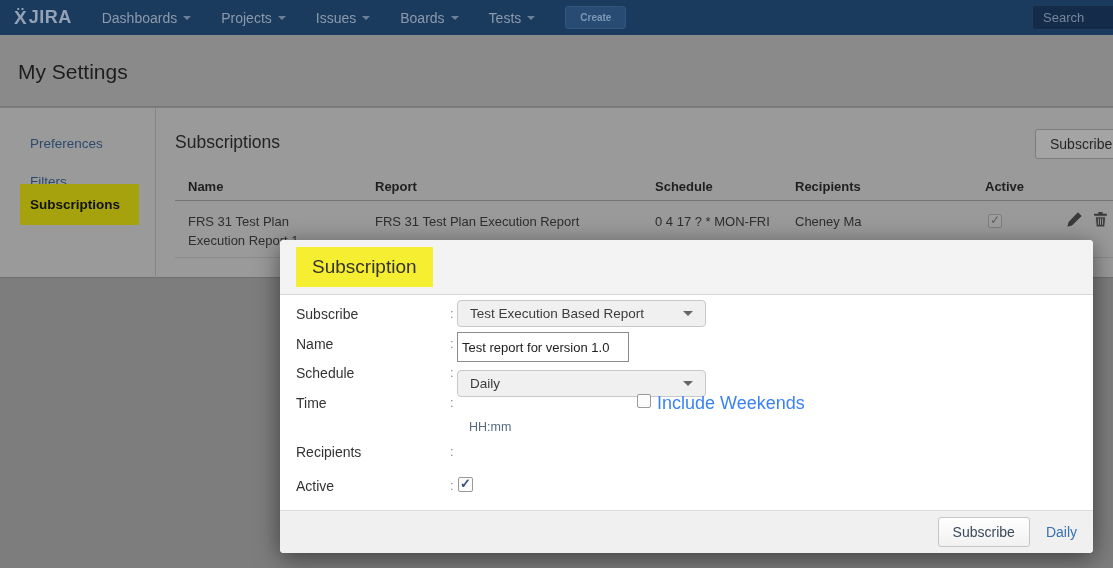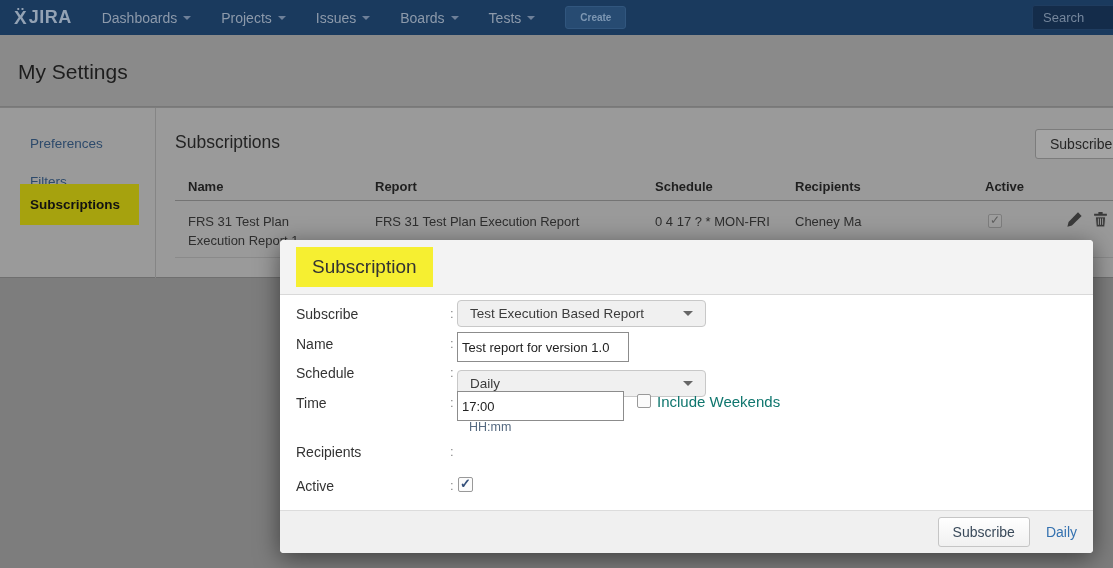--- a/index.html
+++ b/index.html
@@ -104,21 +104,21 @@
     font-family:"Liberation Sans", sans-serif;
   }
   .m-checkbox {
     position:absolute; width:14px; height:14px; border:1px solid #999; background:#fbfbfb;
     border-radius:2px; cursor:pointer;
   }
   .m-checkbox[data-checked="true"]::after {
     content:"✓"; position:absolute; left:1px; top:-2px; font-size:13px; color:#35507a; font-weight:bold;
   }
   .hint { position:absolute; left:178px; top:180px; font-size:12.5px; color:#566a80;margin-left:11px; }
-  .iw-label { position:absolute; left:377px; top:153px; font-size:15px; color:#0f766e; cursor:default; }
+  .iw-label { position:absolute; left:377px; top:153px; font-size:18px; color:#3b82f6; cursor:default; }
   .recipients-input {
     position:absolute; left:177px; top:197px; width:165px; height:30px;
     border:2px solid #5b9bd5; border-radius:3px; font-size:13.5px; color:#333;
     padding:0 8px; outline:none; font-family:"Liberation Sans", sans-serif;
   }
   .modal-footer {
     position:absolute; left:0; bottom:0; width:100%; height:43px;
     background:#f0f0f0; border-top:1px solid #dcdcdc;
     display:flex; align-items:center; justify-content:flex-end; gap:16px; padding-right:16px;
   }
@@ -216,21 +216,20 @@
 
   <div class="m-label" style="top:125px;">Schedule</div>
   <div class="m-colon" style="top:125px;">:</div>
   <div class="fake-select" style="top:130px;">
     <span class="sel-text">Daily</span>
     <span class="sel-caret"></span>
   </div>
 
   <div class="m-label" style="top:155px;">Time</div>
   <div class="m-colon" style="top:155px;">:</div>
-  <input class="m-input" style="top: 151px; width: 167px;" type="text" value="17:00">
   <div class="m-checkbox" style="left:357px; top:154px;" data-checked="false"></div>
   <div class="iw-label">Include Weekends</div>
   <div class="hint">HH:mm</div>
 
   <div class="m-label" style="top:204px;">Recipients</div>
   <div class="m-colon" style="top:204px;">:</div>
 
   <div class="m-label" style="top:238px;">Active</div>
   <div class="m-colon" style="top:238px;">:</div>
   <div class="m-checkbox" style="left:178px; top:237px; width:15px; height:15px;" data-checked="true"></div>

